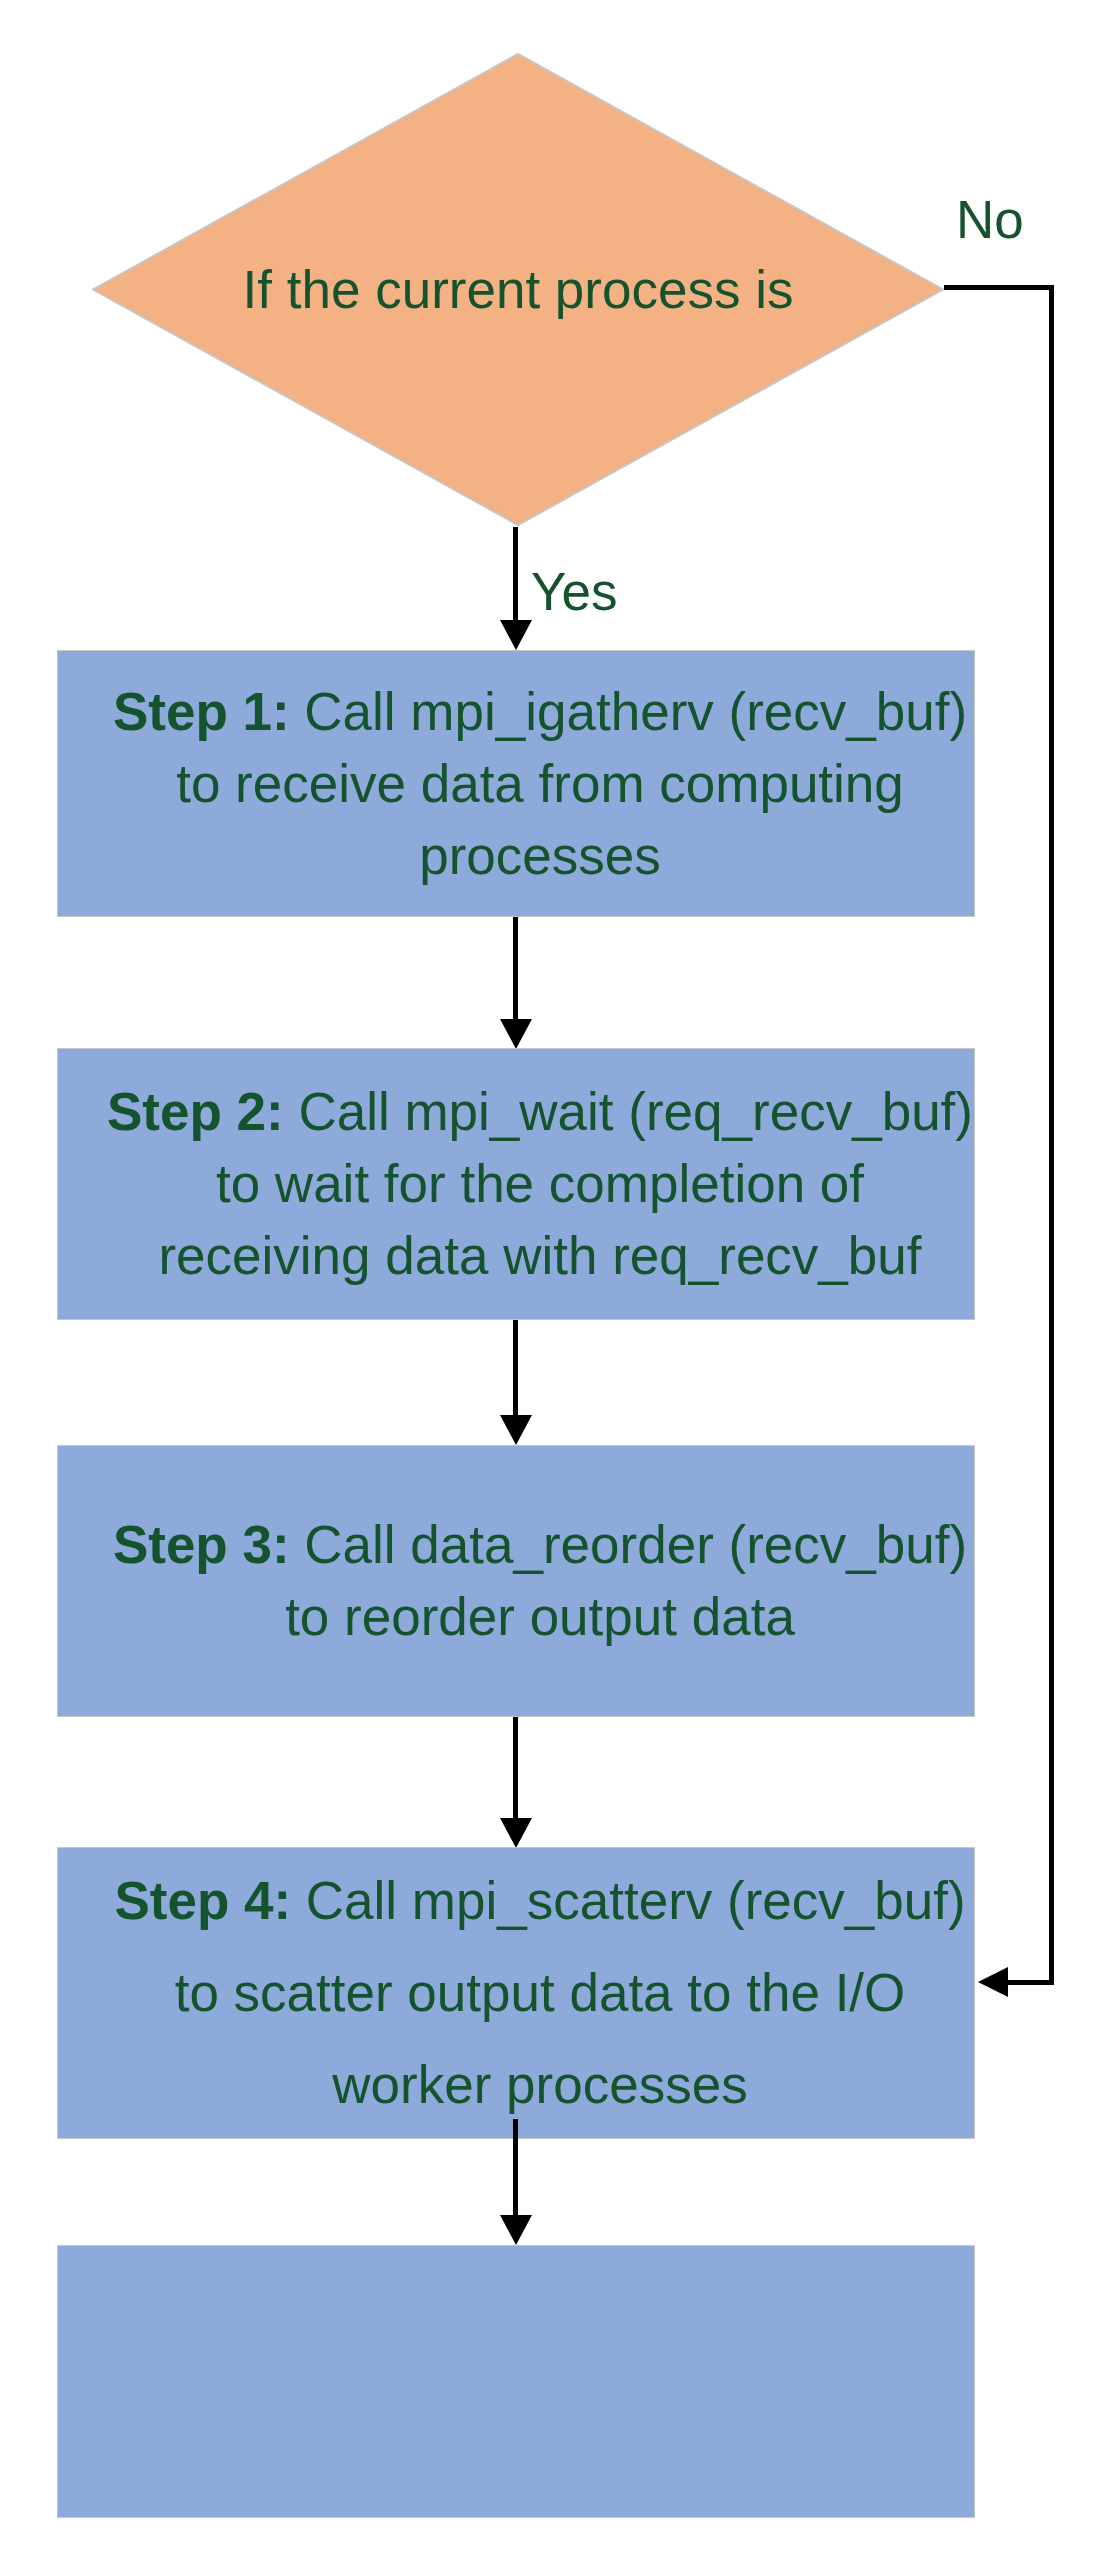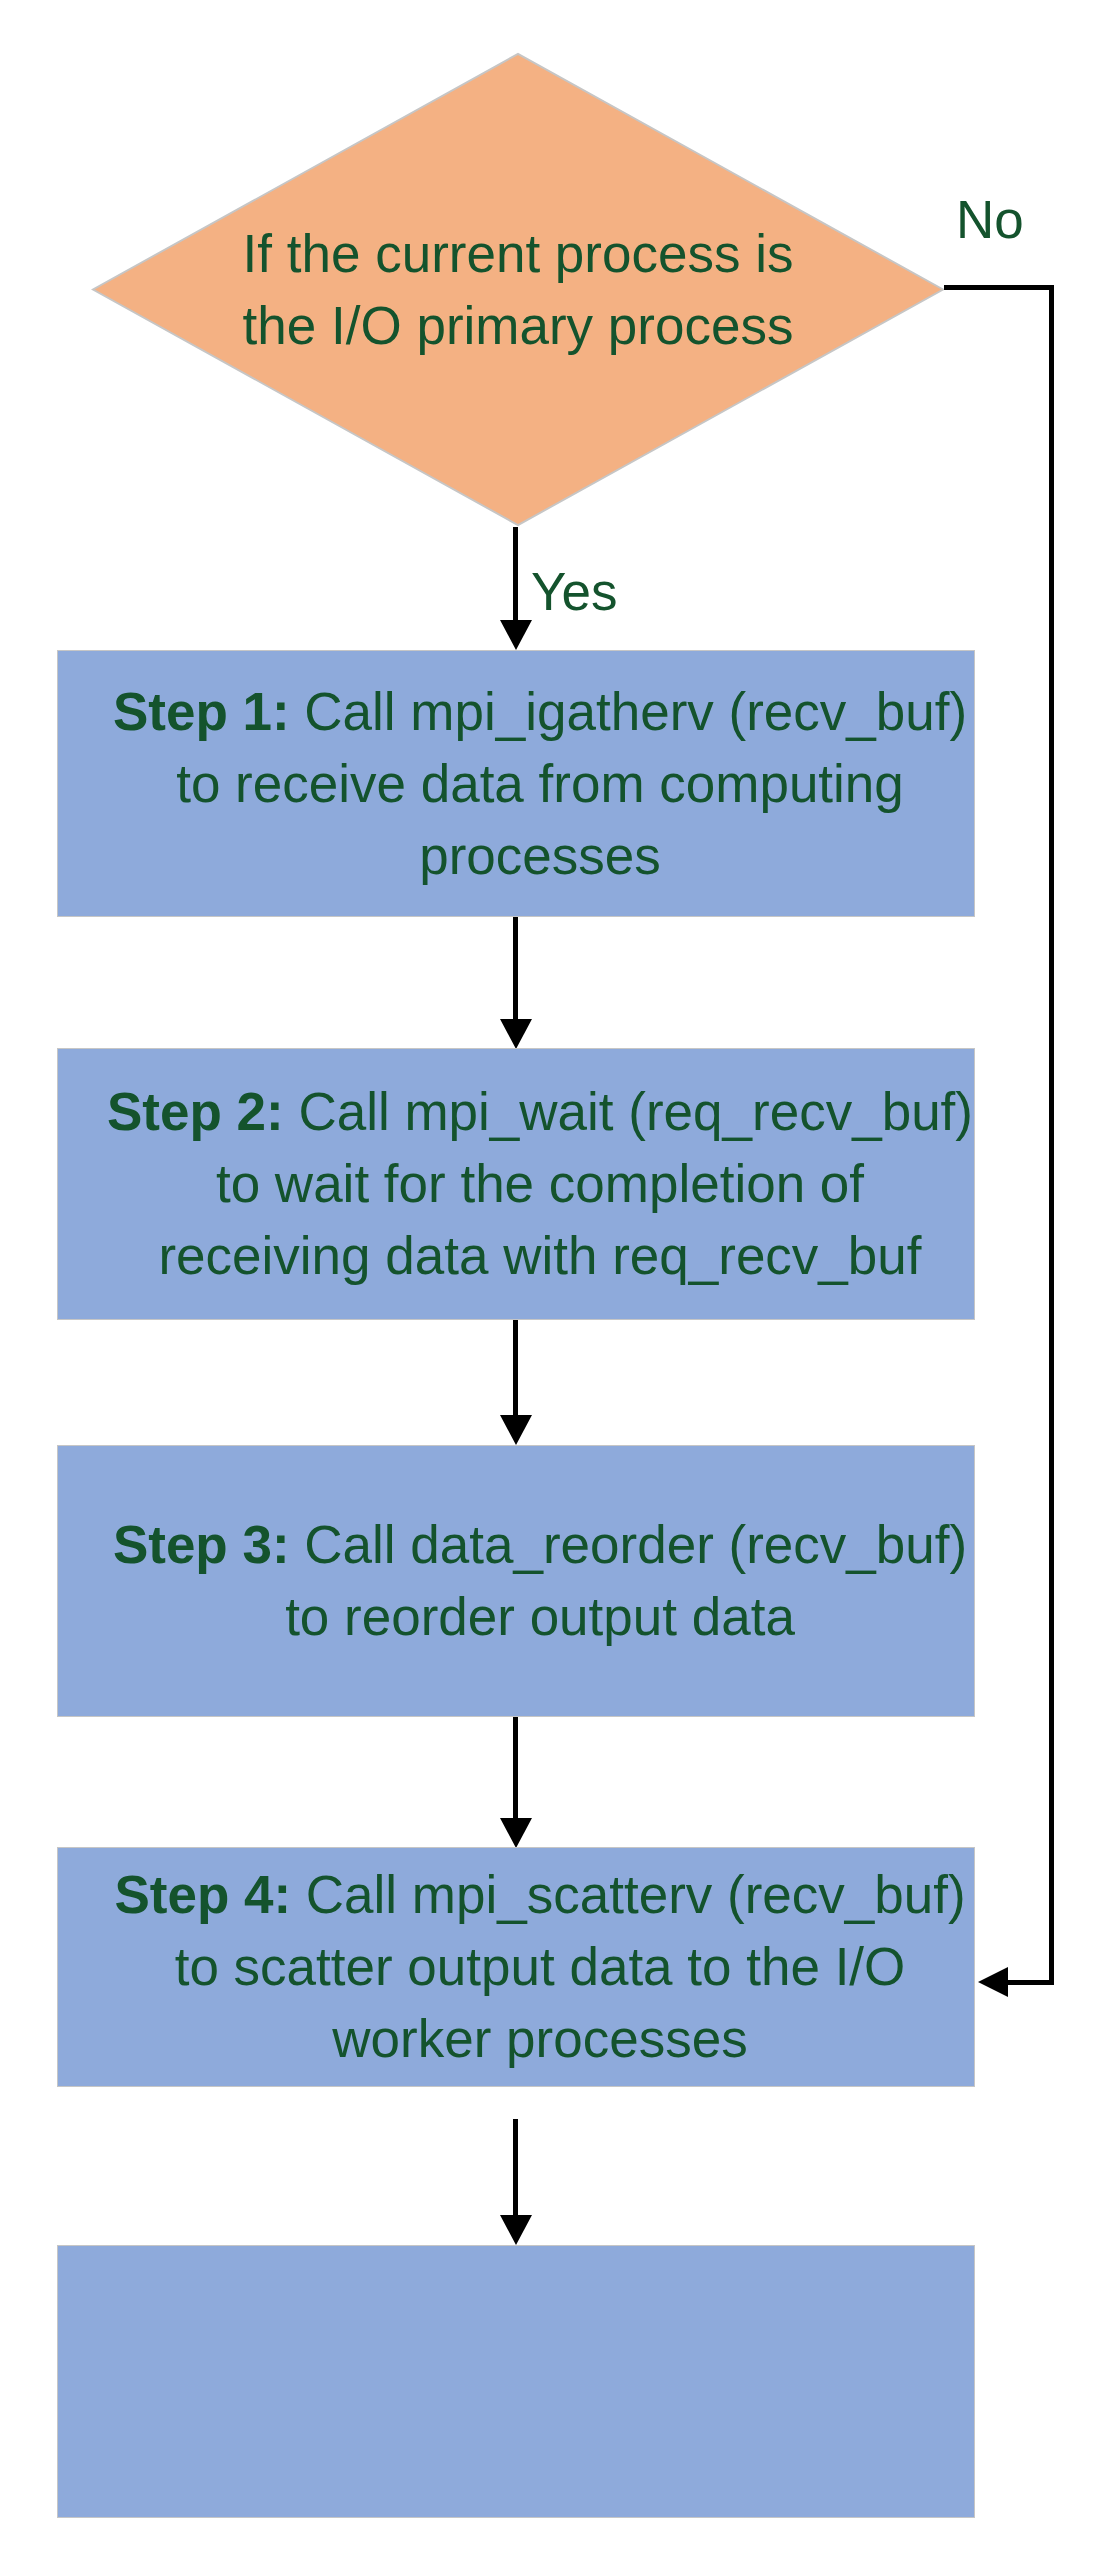--- a/index.html
+++ b/index.html
@@ -50,21 +50,20 @@
 <body>
 
 <div class="canvas">
 
   <div class="diamond-wrap">
     <svg viewBox="0 0 895 498" preserveAspectRatio="none">
       <polygon points="447.5,2 893,249 447.5,496 2,249"></polygon>
     </svg>
     <div class="diamond-text">
       <div>If the current process is</div>
-      <div>the I/O primary process</div>
     </div>
   </div>
 
   <div class="vline" style="left:513px;top:527px;width:4.8px;height:93px;"></div>
   <div class="arrow-down" style="left:500px;top:620px;"></div>
   <div class="edge-label" style="left:531px;top:563px;">Yes</div>
 
   <div class="edge-label" style="left:956px;top:191px;">No</div>
   <div class="hline" style="left:944px;top:285px;width:110px;height:4.8px;"></div>
   <div class="vline" style="left:1049px;top:285px;width:4.8px;height:1700px;"></div>
@@ -90,21 +89,21 @@
   <div class="arrow-down" style="left:500px;top:1415px;"></div>
 
   <div class="step-box" style="top:1445px;height:272px;text-align:right;">
     <div class="line"><b>Step 3:</b><span> Call data_reorder (recv_buf)</span></div>
     <div class="line">to reorder output data</div>
   </div>
 
   <div class="vline" style="left:513px;top:1717px;width:4.8px;height:102px;"></div>
   <div class="arrow-down" style="left:500px;top:1818px;"></div>
 
-  <div class="step-box" style="top:1847px;height:240px;">
+  <div class="step-box" style="top:1847px;height:292px;gap:20px;">
     <div class="line"><b>Step 4:</b><span> Call mpi_scatterv (recv_buf)</span></div>
     <div class="line">to scatter output data to the I/O</div>
     <div class="line">worker processes</div>
   </div>
 
   <div class="vline" style="left:513px;top:2119px;width:4.8px;height:97px;"></div>
   <div class="arrow-down" style="left:500px;top:2215px;"></div>
 
   <div class="step-box" style="top:2245px;height:273px;">
   </div>

